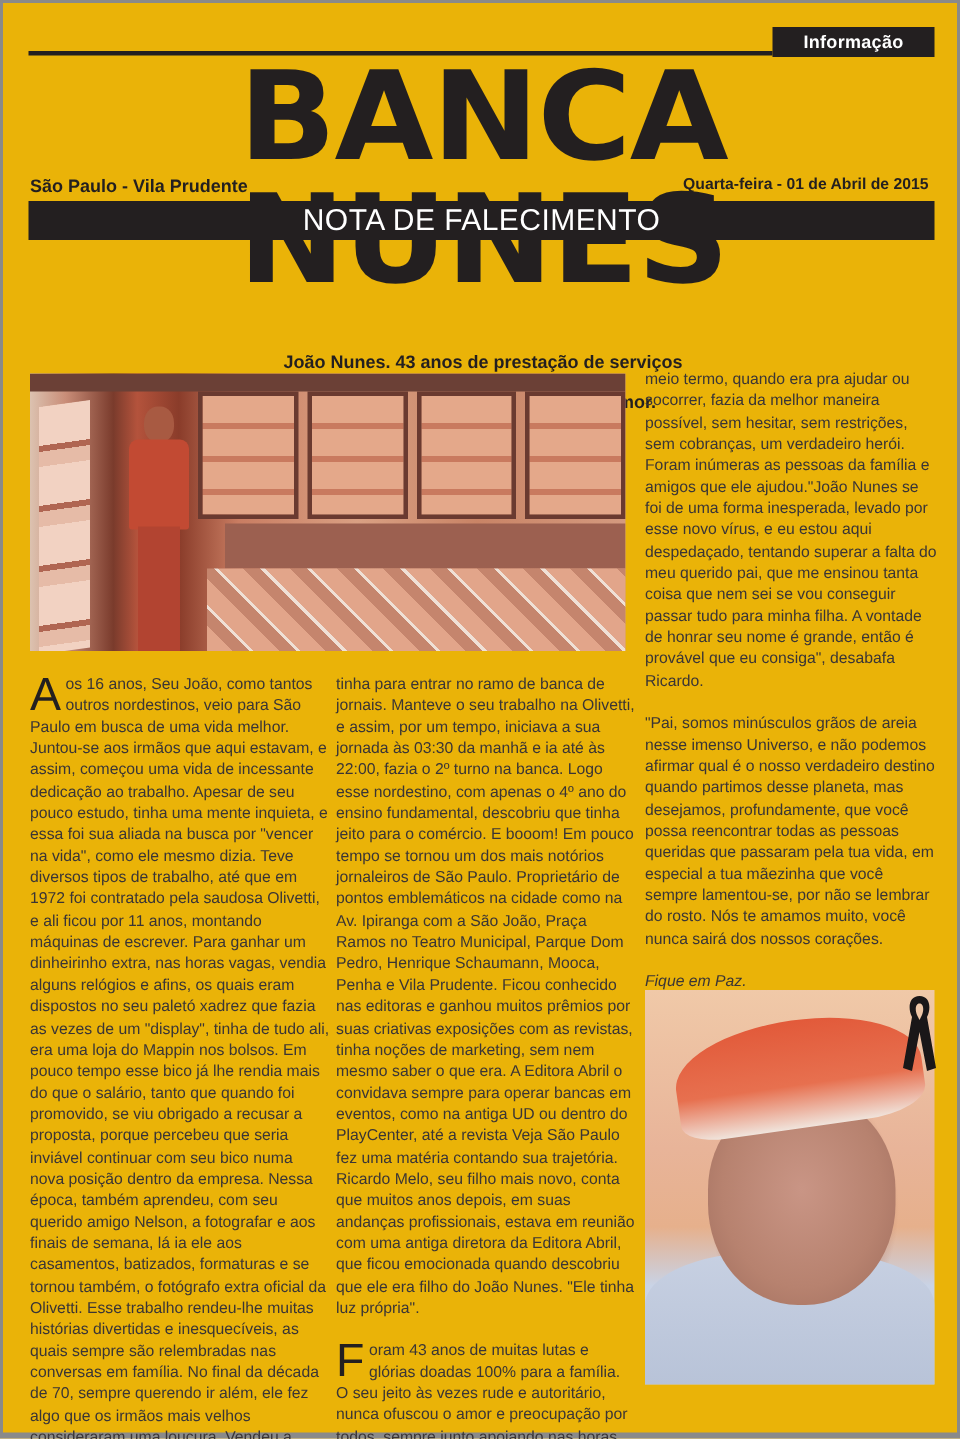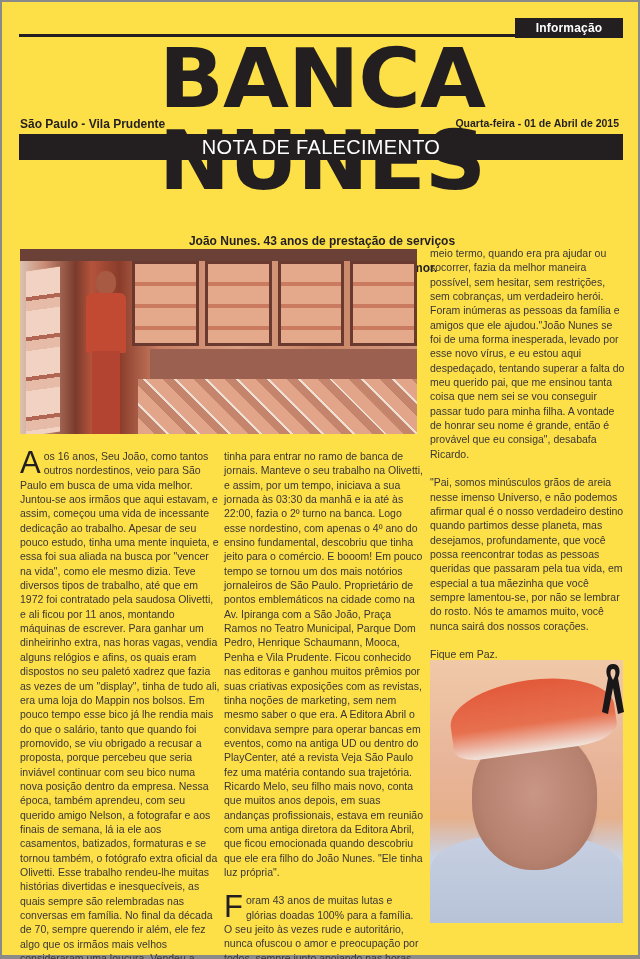--- a/index.html
+++ b/index.html
@@ -1,20 +1,20 @@
 <!DOCTYPE html>
 <html><head>
 <meta charset="utf-8">
 <style>
   * { box-sizing: border-box; margin: 0; padding: 0; }
   html, body { width: 640px; height: 959px; background: #ffffff; overflow: hidden; }
   body { font-family: "Liberation Sans", "DejaVu Sans", sans-serif; color: #231f20; }
   .page {
     position: absolute; left: 0; top: 0; width: 640px; height: 959px;
-    border: 2px solid #8a8a8a; border-bottom-width: 4px; background: #fde047;
+    border: 2px solid #8a8a8a; border-bottom-width: 4px; background: #eab308;
   }
   
   .top-rule { position: absolute; left: 17px; top: 32px; width: 496px; height: 3px; background: #231f20; }
   .tag-box {
     position: absolute; left: 513px; top: 16px; width: 108px; height: 20px;
     background: #231f20; color: #fff; font-weight: bold; font-size: 12px;
     text-align: center; line-height: 20px; letter-spacing: 0.2px;
   }
   .masthead {
     position: absolute; left: 14px; top: 36px; width: 612px; height: 82px;
@@ -52,21 +52,21 @@
   .stand-mags { position: absolute; left: 6px; top: 20px; width: 34px; height: 165px;
     background: repeating-linear-gradient(180deg, #f2d2c2 0 26px, #b06652 26px 30px, #e6bba7 30px 40px); transform: skewY(-8deg); }
   
   .col { position: absolute; font-size: 10.5px; line-height: 14.35px; color: #3a3536; }
   .col p { margin: 0; }
   .col-1 { left: 18px; top: 447px; width: 200px; }
   .col-2 { left: 222px; top: 447px; width: 200px; }
   .col-3 { left: 428px; top: 244px; width: 196px; }
   .col-2 .para2 { margin-top: 14px; }
   .col-3 .para2 { margin-top: 14px; }
-  .col-3 .para3 { margin-top: 14px; }
+  .col-3 .para3 { margin-top: 14px; font-style: italic; }
   .dropcap {
     float: left; font-size: 31px; line-height: 26px; margin: 1px 3px 0 0;
     font-weight: normal; color: #231f20;
   }
   
   .portrait {
     position: absolute; left: 428px; top: 658px; width: 193px; height: 263px;
     background: radial-gradient(ellipse at 55% 55%, #c89a86 0%, #b77d68 28%, transparent 42%),
                 linear-gradient(180deg, #f0c9a8 0%, #e8b499 40%, #e6b08c 60%, #c9d3e6 75%, #c4cde0 100%);
     overflow: hidden;

